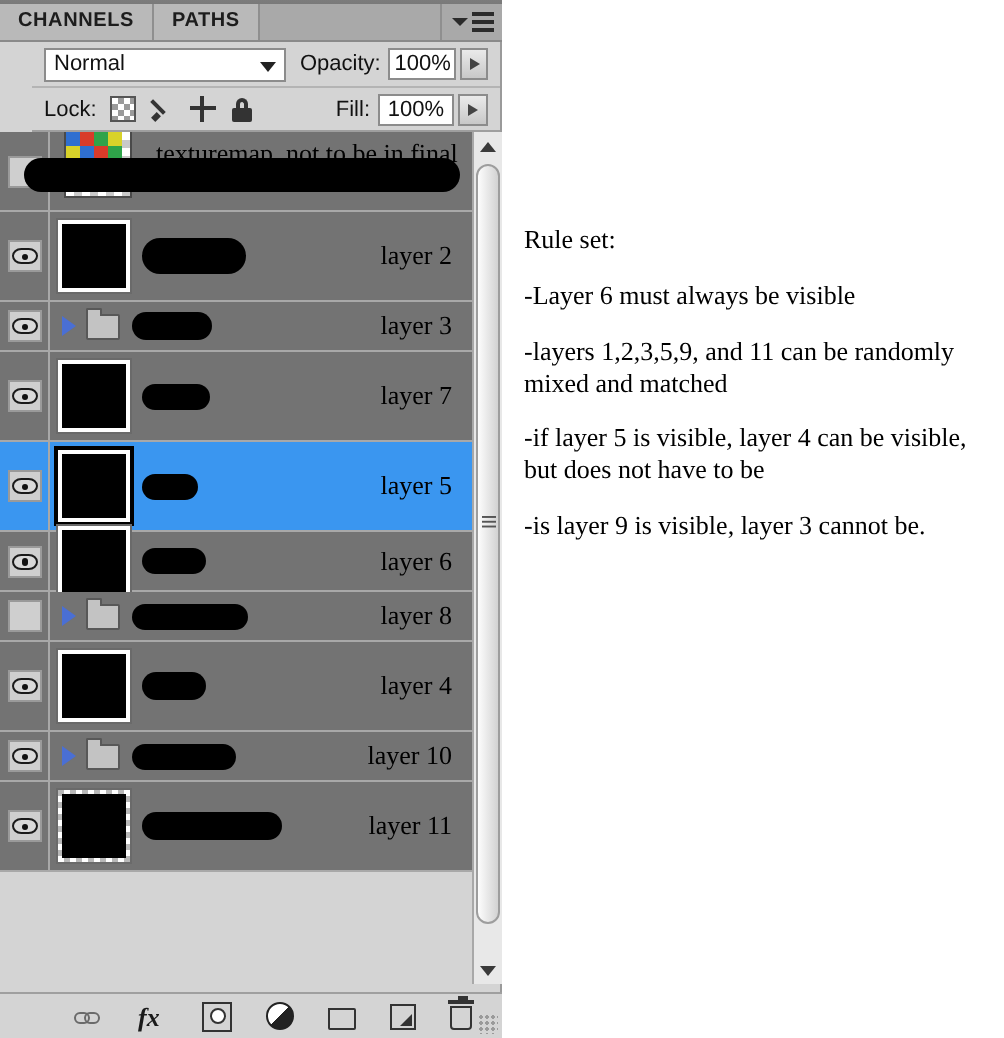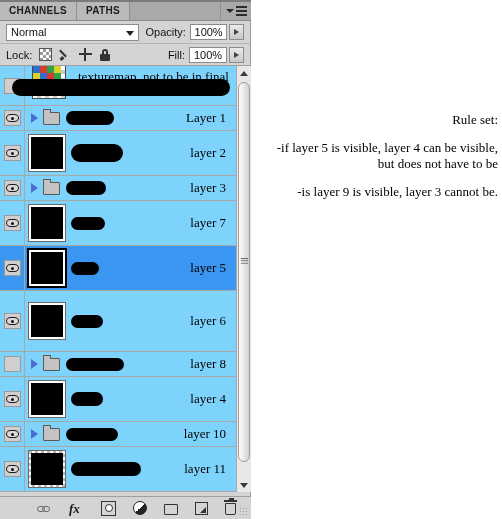--- a/index.html
+++ b/index.html
@@ -49,21 +49,21 @@
     border-top:4px solid #2b2b2b;
   }
   .menu-lines{display:flex;flex-direction:column;gap:2px;}
   .menu-lines i{display:block;width:11px;height:2px;background:#2b2b2b;}
 
   
   .ctlrow{
     height:23px;display:flex;align-items:center;
     padding:0 6px;box-sizing:border-box;
     border-bottom:1px solid #b4b4b4;
-    font-family:"Liberation Sans", sans-serif;font-size:11px;color:#111;
+    font-family:"Liberation Sans", sans-serif;font-size:11px;color:#111;margin-left:16px;
   }
   .blend-select{
     width:135px;height:17px;background:#fff;border:1px solid #8c8c8c;
     box-sizing:border-box;display:flex;align-items:center;
     padding-left:4px;font-size:11px;position:relative;
   }
   .blend-select .caret{
     position:absolute;right:4px;top:6px;
     width:0;height:0;border-left:4px solid transparent;border-right:4px solid transparent;
     border-top:5px solid #222;
@@ -125,21 +125,21 @@
     width:251px;
     height:426px;
     overflow:hidden;
     background:#d4d4d4;
   }
   .rows{position:absolute;left:0;top:0;width:236px;}
   .row{
     position:relative;display:flex;align-items:center;
     border-bottom:1px solid #a8a8a8;
     box-sizing:border-box;
-    background:#7dd3fc;
+    background:#737373;
     width:236px;
   }
   .row.selected{background:#3a96f0;}
   .eyecell{
     width:25px;min-width:25px;height:100%;
     display:flex;align-items:center;justify-content:center;
     border-right:1px solid #a8a8a8;
     box-sizing:border-box;
   }
   .eyebox{
@@ -286,21 +286,21 @@
   .sgrip{
     position:absolute;left:2px;top:175px;width:7px;height:7px;
     background-image:linear-gradient(#555 1px,transparent 1px);
     background-size:100% 2.4px;
   }
 
   
   #notes{
     position:absolute;left:262px;top:112px;width:236px;
     font-family:"Liberation Serif", serif;
-    font-size:13px;color:#000;line-height:1.22;text-align:right;
+    font-size:13px;color:#000;line-height:1.22;
   }
   #notes p{margin:0 0 12px 0;}
 </style>
 </head>
 <body>
 
 <div id="panel">
 
   <div class="tabbar">
     <div class="tab">CHANNELS</div>
@@ -367,31 +367,20 @@
           <i class="tex-px" style="left:0;top:14px;background:#2fa34a"></i>
           <i class="tex-px" style="left:7px;top:14px;background:#d8d22a"></i>
           <i class="tex-px" style="left:14px;top:14px;background:#2f6fd0"></i>
           <i class="tex-px" style="left:0;top:21px;background:#d83b2a"></i>
           <i class="tex-px" style="left:7px;top:21px;background:#2fa34a"></i>
         </div>
         <span class="texname">texturemap. not to be in final</span>
         <span class="bigbar" style="left:12px;top:13px;width:218px;height:17px;"></span>
       </div>
 
-      <div class="row" style="height:25px">
-        <div class="eyecell">
-          <span class="eyebox">
-              <span class="eye"></span>
-            </span>
-        </div>
-        <span class="arrow"></span>
-        <span class="folder"></span>
-        <span class="redact" style="width:48px;height:14px;"></span>
-        <span class="rowname">Layer 1</span>
-      </div>
 
       <div class="row" style="height:45px">
         <div class="eyecell">
           <span class="eyebox">
               <span class="eye"></span>
             </span>
         </div>
         <span class="thumb"></span>
         <span class="redact" style="width:52px;height:18px;"></span>
         <span class="rowname">layer 2</span>
@@ -424,21 +413,21 @@
         <div class="eyecell">
           <span class="eyebox">
               <span class="eye"></span>
             </span>
         </div>
         <span class="thumb sel"></span>
         <span class="redact" style="width:28px;height:13px;"></span>
         <span class="rowname">layer 5</span>
       </div>
 
-      <div class="row" style="height:61px">
+      <div class="row" style="height:30px">
         <div class="eyecell">
           <span class="eyebox">
               <span class="eye"></span>
             </span>
         </div>
         <span class="thumb"></span>
         <span class="redact" style="width:32px;height:13px;"></span>
         <span class="rowname">layer 6</span>
       </div>
 
@@ -511,15 +500,17 @@
     <span class="fic fic-adj"></span>
     <span class="fic fic-group"></span>
     <span class="fic fic-new"></span>
     <span class="fic fic-trash"></span>
     <span class="grip"></span>
   </div>
 </div>
 
 <div id="notes">
   <p>Rule set:</p>
+  <p>-Layer 6 must always be visible</p>
+  <p>-layers 1,2,3,5,9, and 11 can be randomly mixed and matched</p>
   <p>-if layer 5 is visible, layer 4 can be visible, but does not have to be</p>
   <p>-is layer 9 is visible, layer 3 cannot be.</p>
 </div>
 
 </body></html>

